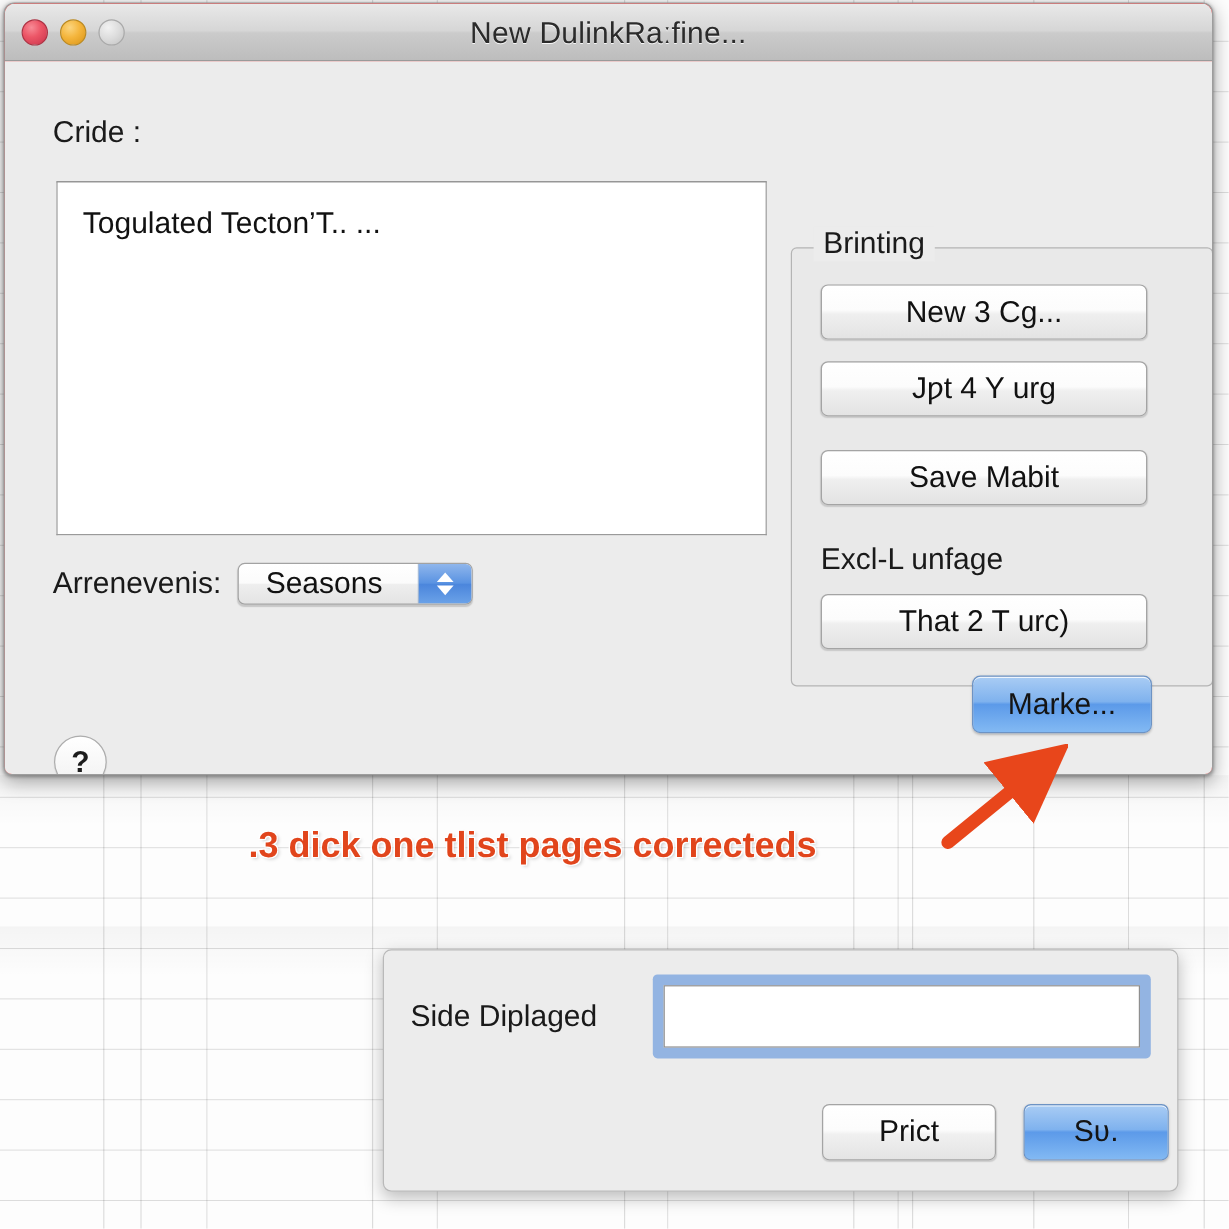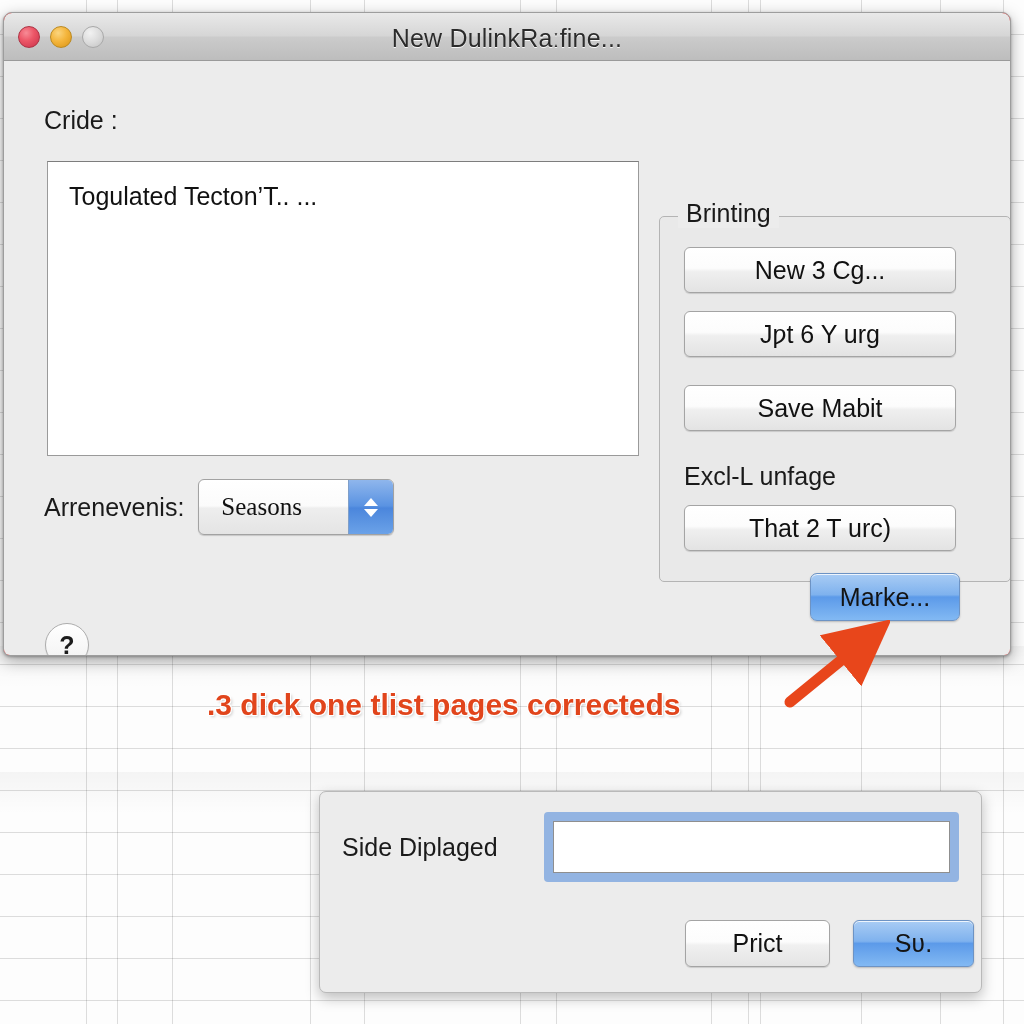--- a/index.html
+++ b/index.html
@@ -45,21 +45,21 @@
     left: 0;
     right: 0;
     height: 42px;
     background: linear-gradient(to bottom, rgba(0,0,0,0.035), rgba(0,0,0,0.0));
   }
 
   
   #main-window {
     position: absolute;
     left: 3px;
-    top: 12px;
+    top: 2px;
     width: 1008px;
     height: 644px;
     border-radius: 9px 9px 7px 7px;
     background: #ef4444;
     box-shadow: 0 5px 16px rgba(0,0,0,0.34), 0 1px 3px rgba(0,0,0,0.30);
     border: 1px solid #9d9d9d;
     box-sizing: border-box;
     overflow: hidden;
   }
 
@@ -151,29 +151,28 @@
     align-items: center;
   }
   #arrangement-label {
     font-size: 25px;
     color: #1a1a1a;
     margin-right: 14px;
   }
   #arrangement-popup {
     position: relative;
     width: 196px;
-    height: 56px;
+    height: 35px;
     border-radius: 6px;
     background: linear-gradient(to bottom, #ffffff 0%, #fbfbfb 48%, #eeeeee 52%, #e4e4e4 100%);
     border: 1px solid #a2a2a2;
     box-shadow: 0 1px 1px rgba(0,0,0,0.16), inset 0 1px 0 #ffffff;
     box-sizing: border-box;
     display: flex;
     align-items: center;
-    font-family: Liberation Serif, serif;
   }
   #arrangement-popup-value {
     font-size: 25px;
     color: #111111;
     padding-left: 22px;
   }
   #arrangement-stepper {
     position: absolute;
     right: 0;
     top: 0;
@@ -428,21 +427,21 @@
           <span id="arrangement-stepper">
             <span class="chev chev-up"></span>
             <span class="chev chev-down"></span>
           </span>
         </div>
       </div>
 
       <div id="printing-group">
         <div id="printing-group-title">Brinting</div>
         <div class="group-button" id="print-button-0">New 3 Cg...</div>
-        <div class="group-button" id="print-button-1">Jƿt 6 Y urg</div>
+        <div class="group-button" id="print-button-1">Jƿt 4 Y urg</div>
         <div class="group-button" id="print-button-2">Save Mabit</div>
         <div id="excl-label">Excl-L unfage</div>
         <div class="group-button" id="print-button-3">That 2 T urc)</div>
       </div>
 
       <div id="help-button">?</div>
       <div id="mark-button">Marke...</div>
 
     </div>
   </div>

